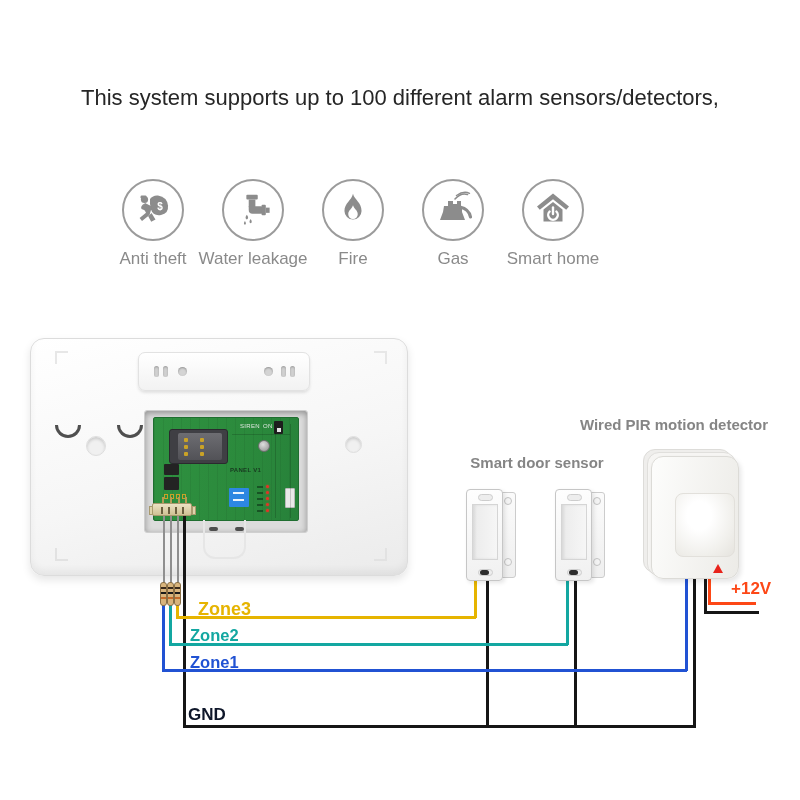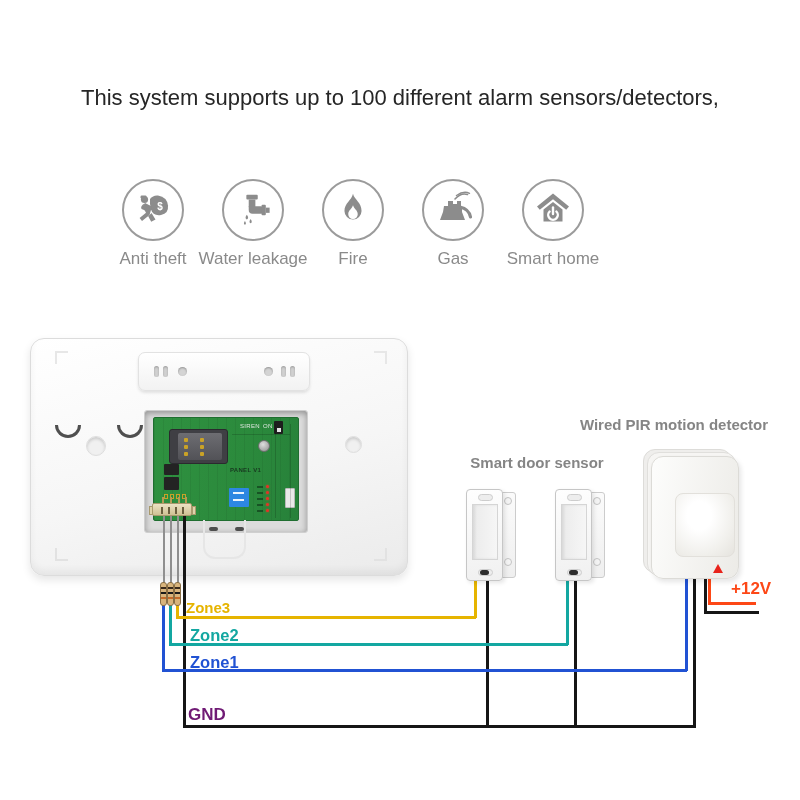--- a/index.html
+++ b/index.html
@@ -327,19 +327,19 @@
       <div class="pl2"></div>
       <div class="pbody">
         <div class="lens"></div>
         <span class="ptri"></span>
       </div>
     </div>
 
     <div class="complabel" style="left:437px;top:454px;">Smart door sensor</div>
     <div class="complabel" style="left:574px;top:416px;">Wired PIR motion detector</div>
 
-    <div class="wirelabel" style="left: 186px; top: 599px; font-size: 15px; color: rgb(230, 180, 0);">Zone3</div>
+    <div class="wirelabel" style="left: 198px; top: 599px; font-size: 18px; color: rgb(230, 180, 0);">Zone3</div>
     <div class="wirelabel" style="left: 190px; top: 626px; font-size: 16.5px; color: rgb(19, 167, 161);">Zone2</div>
     <div class="wirelabel" style="left: 190px; top: 653px; font-size: 16.5px; color: rgb(33, 82, 211);">Zone1</div>
-    <div class="wirelabel" style="left: 188px; top: 705px; color: #701a75;">GND</div>
+    <div class="wirelabel" style="left: 188px; top: 705px; color: #0f172a;">GND</div>
     <div class="wirelabel" style="left: 731px; top: 579px; color: rgb(253, 71, 22);">+12V</div>
   </div>
 </div>
 
 </body></html>

